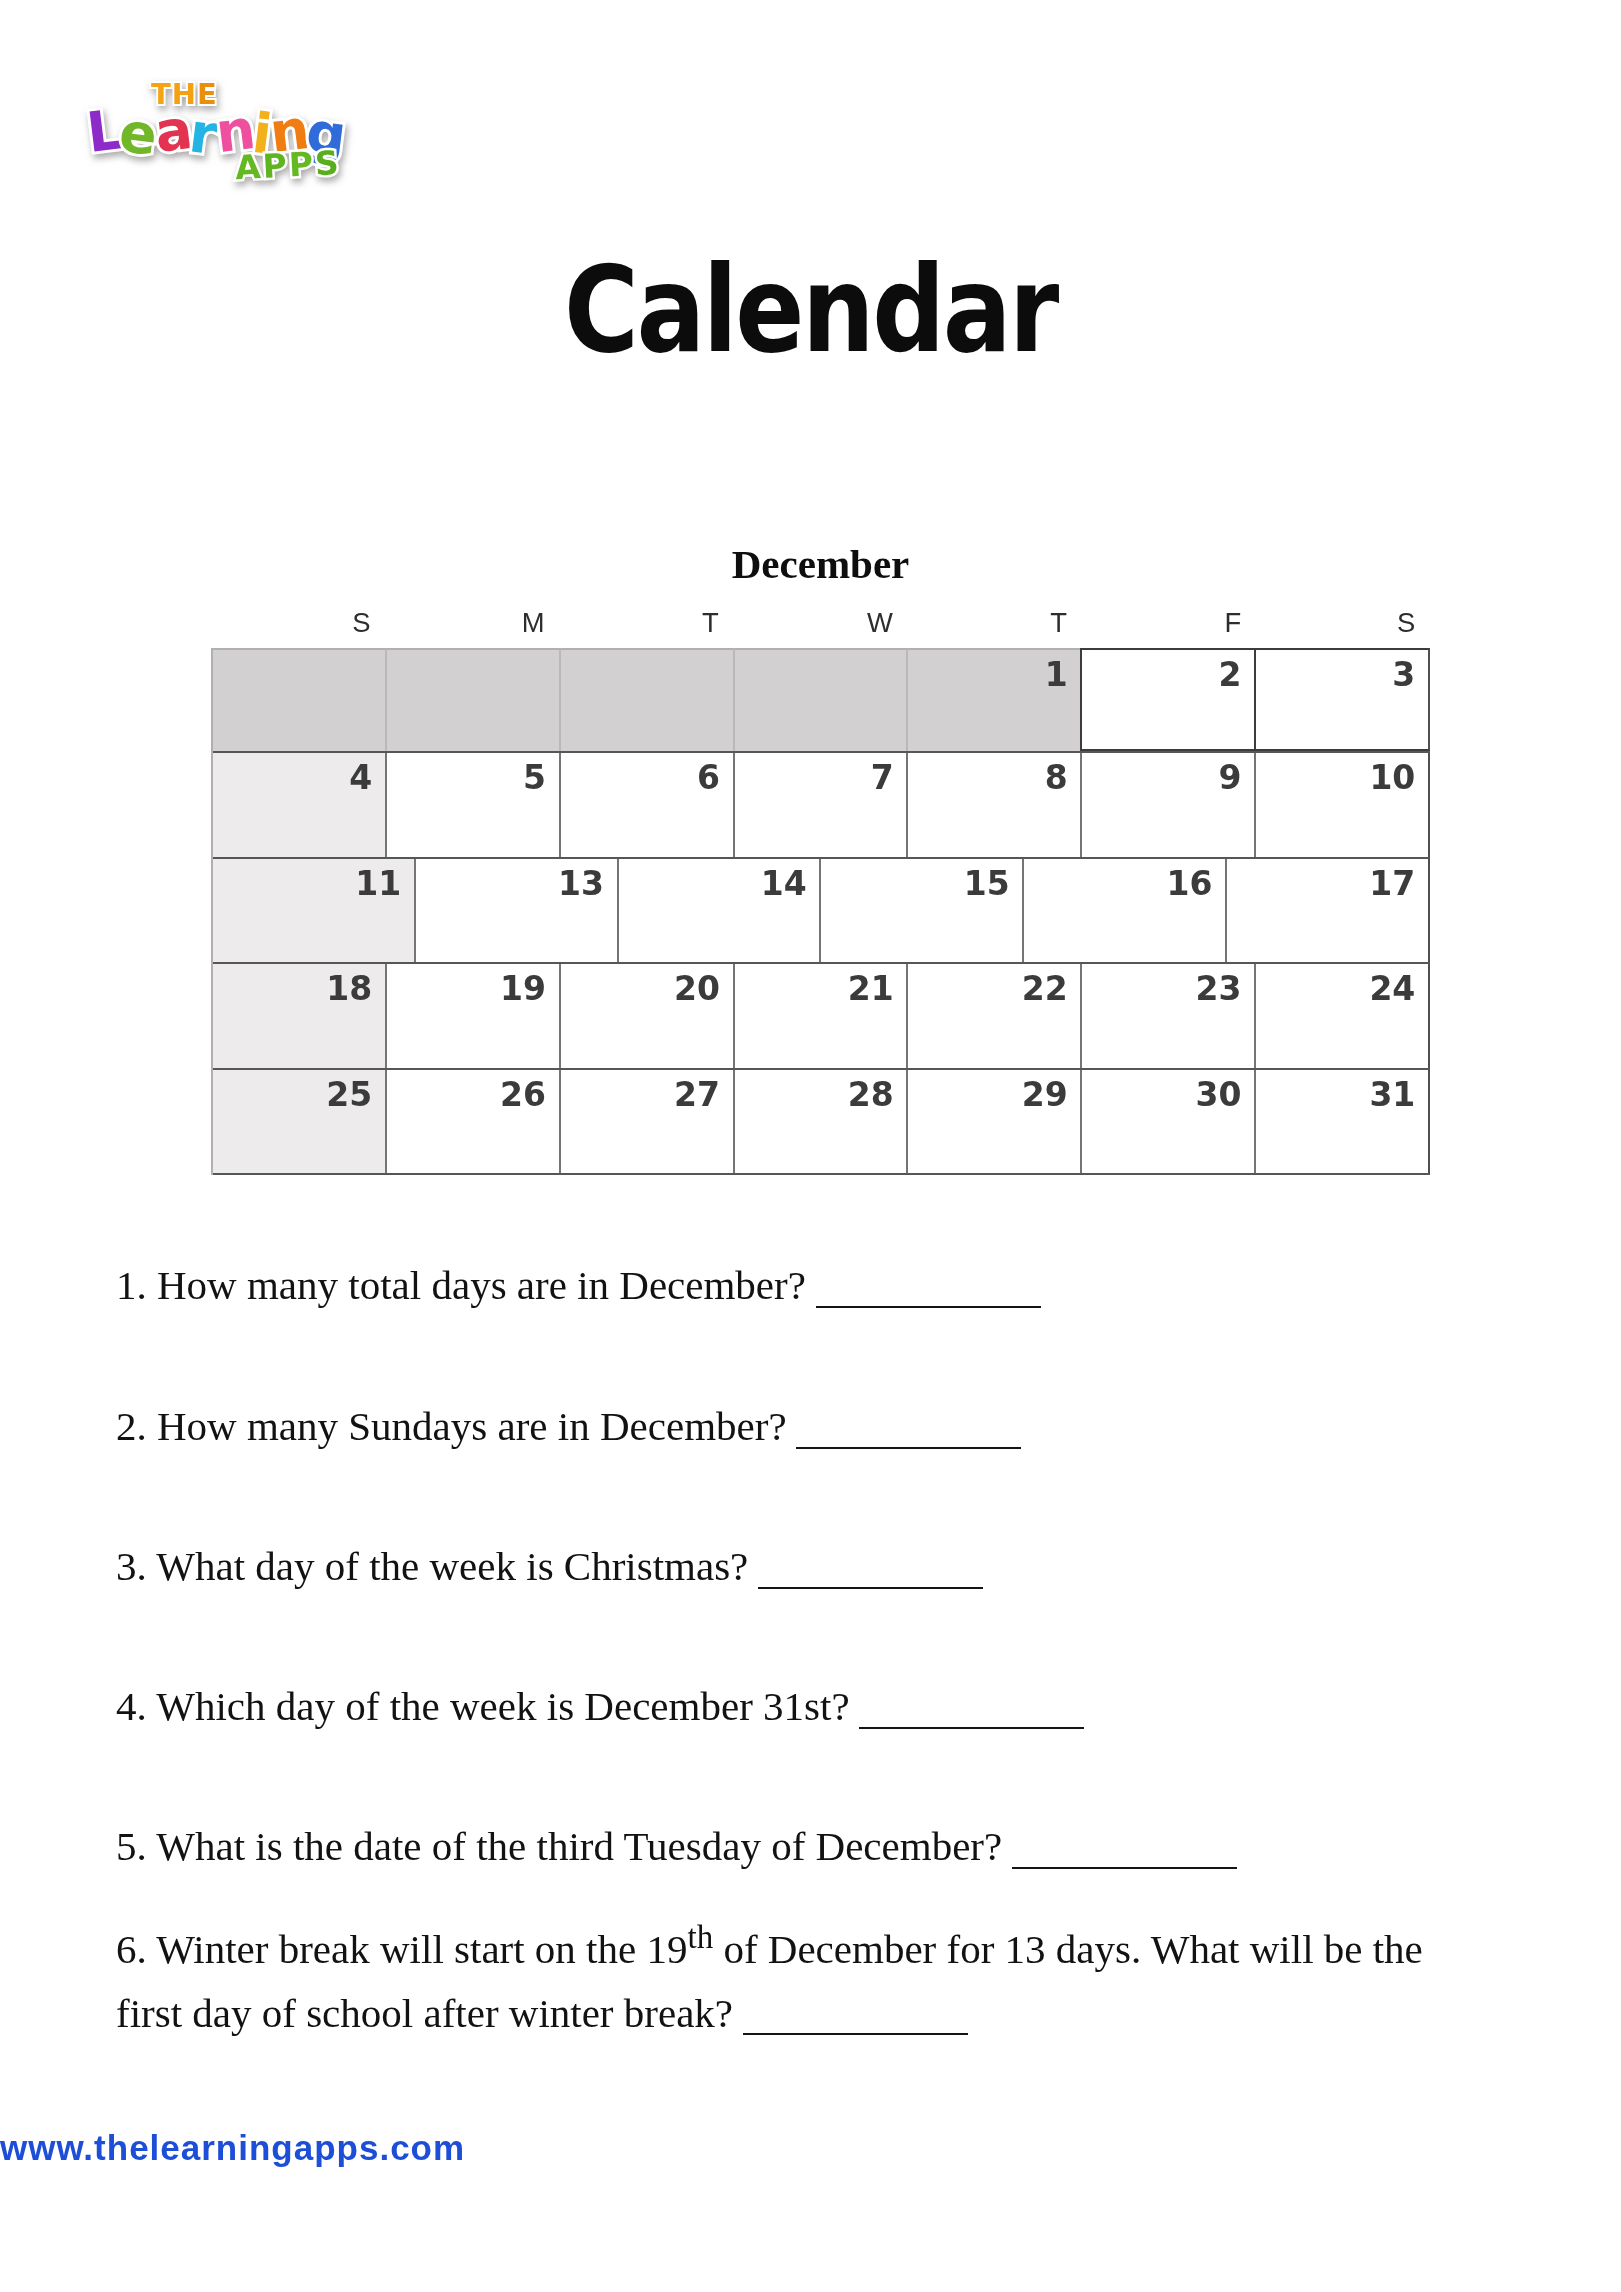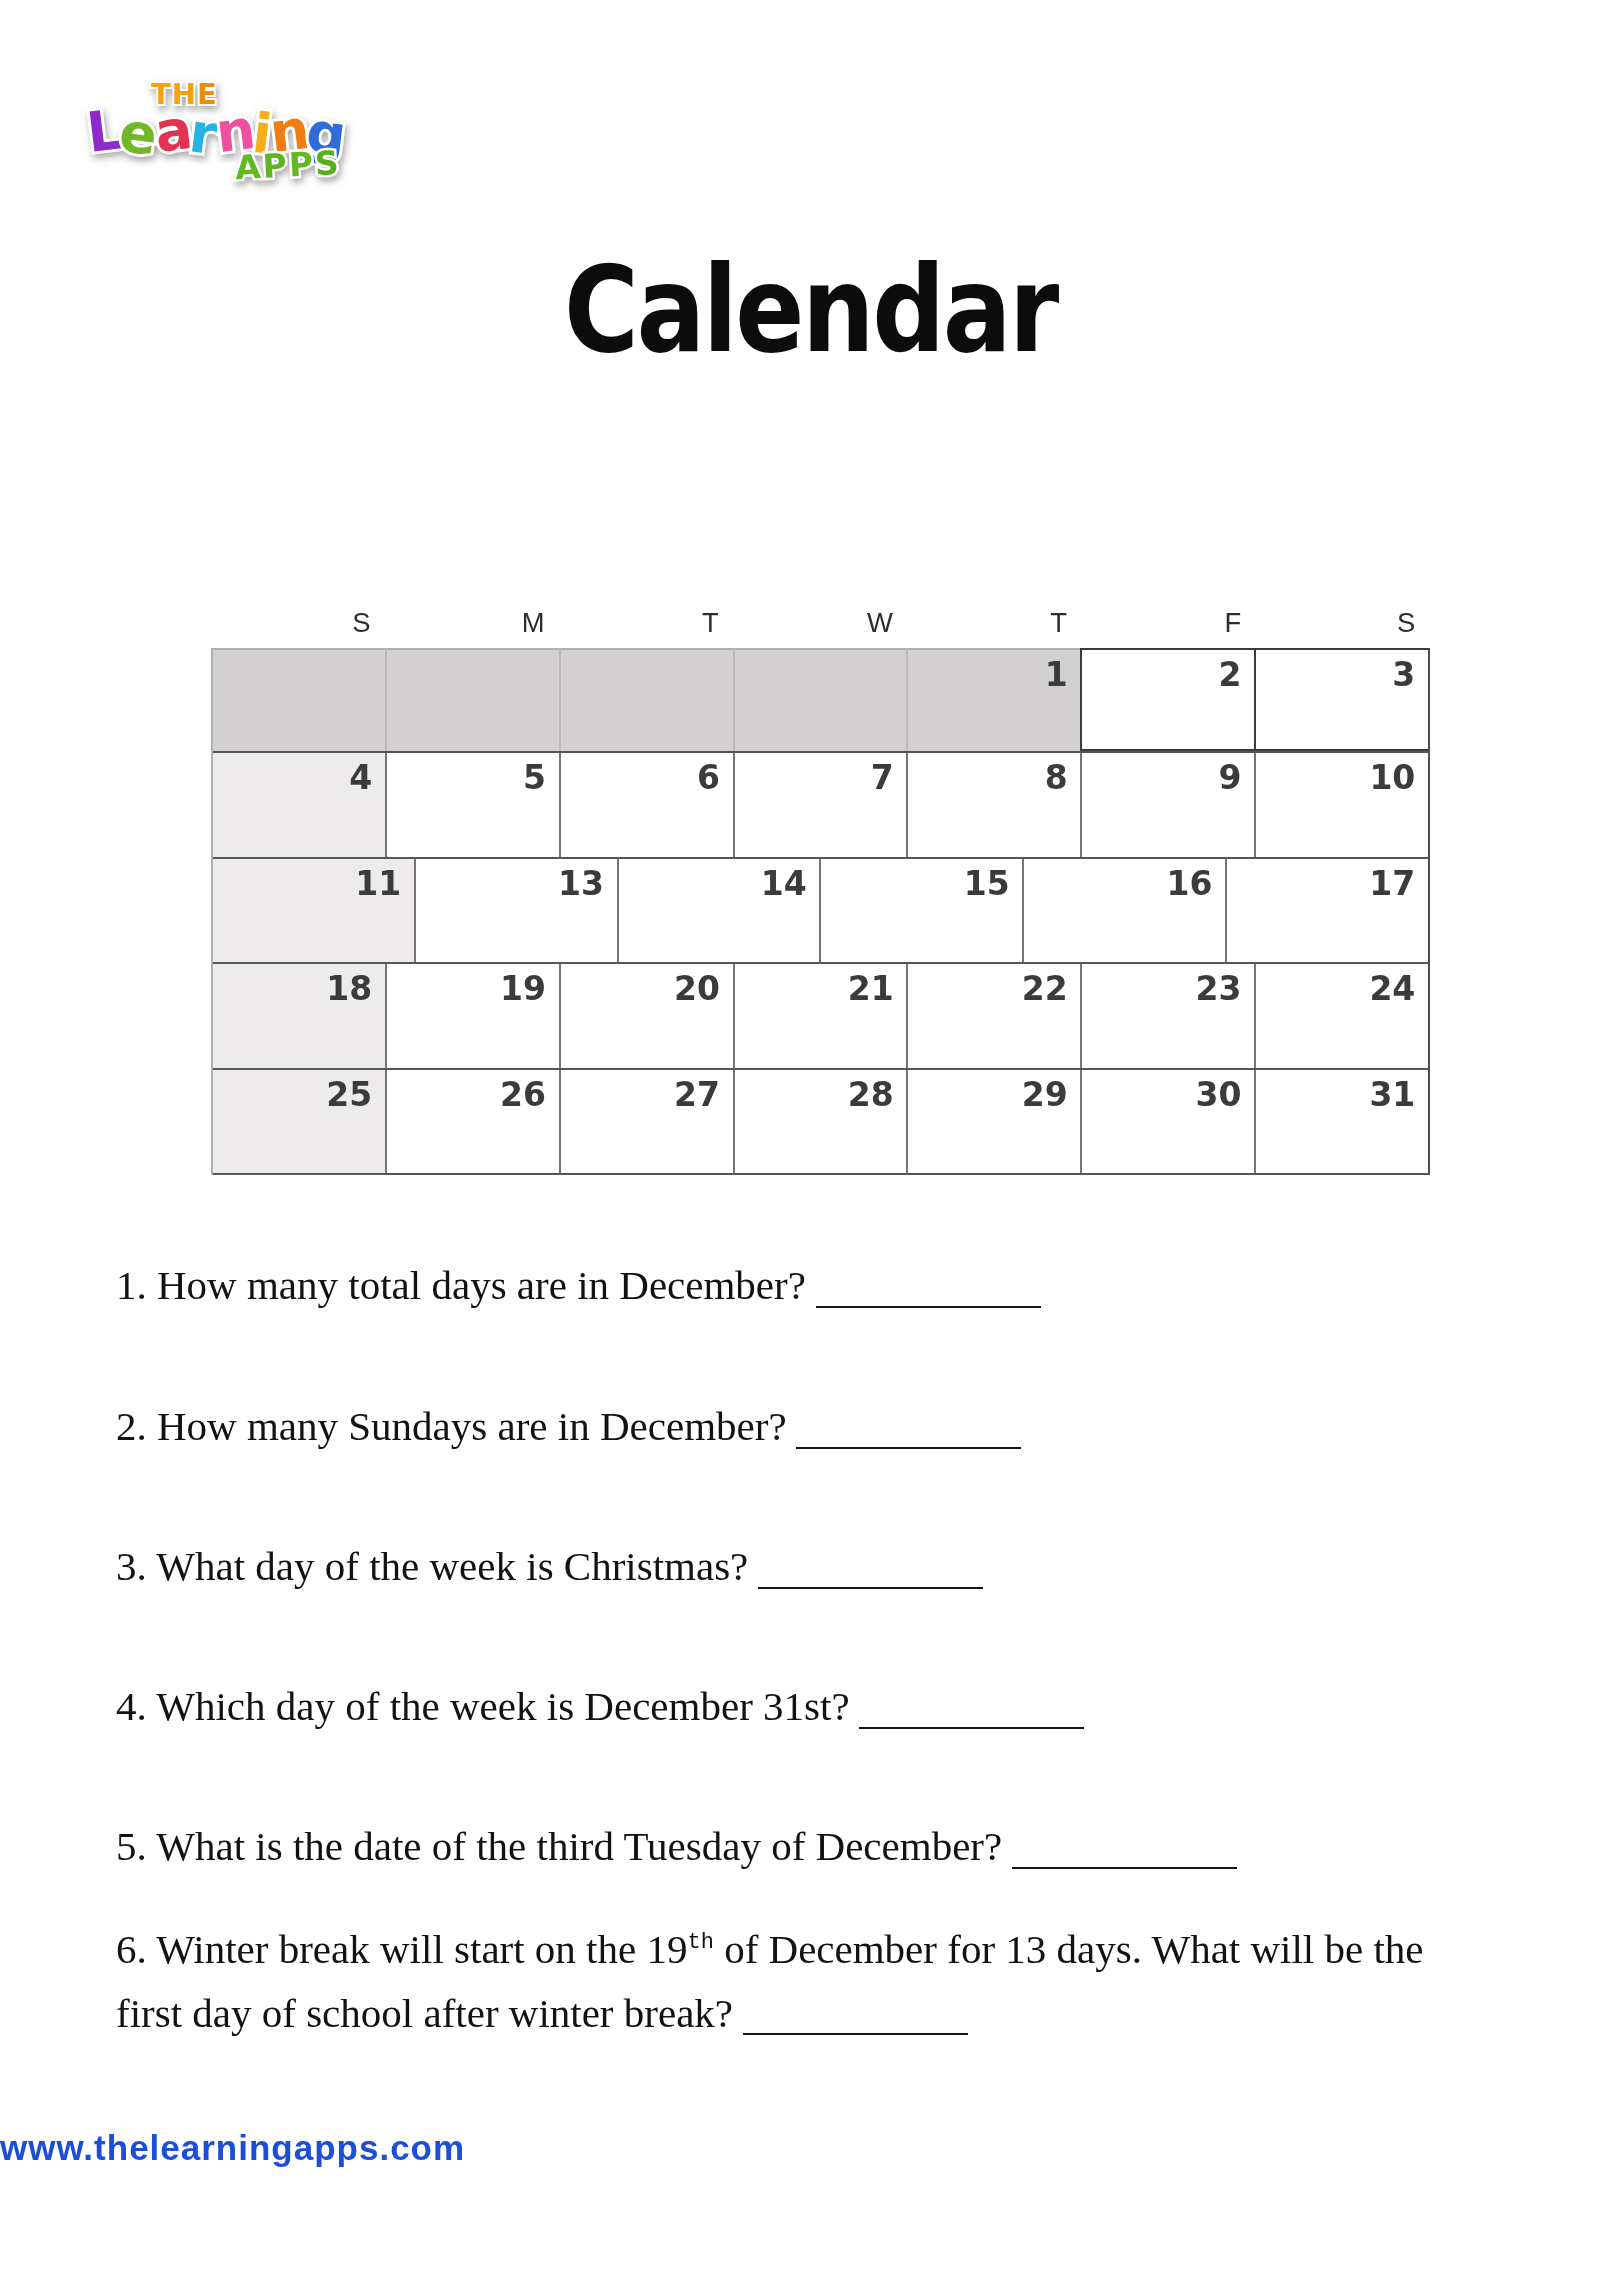--- a/index.html
+++ b/index.html
@@ -46,40 +46,41 @@
   .boxed{border:2px solid #3c3c3c;border-top-width:2.9px;background:#fff;}
   .boxed + .boxed{border-left:0;}
   .sun{background:var(--sunday-col,#edebeb);}
 
   
   .q{position:absolute;left:116px;font:400 41px "Liberation Serif",serif;color:#121212;white-space:nowrap;}
   .blank{display:inline-block;width:225px;height:0;border-bottom:2.9px solid #151515;
          position:relative;top:8.8px;margin-left:9.8px;}
   .q6{position:absolute;left:116px;top:1870px;width:1402px;
          font:400 41px "Liberation Serif",serif;color:#121212;line-height:1.55;}
-  .q6 sup{font-size:22px;vertical-align:super;line-height:0;font-family:Liberation Mono, monospace;}
+  .q6 sup{font-size:33px;vertical-align:super;line-height:0;}
 
   
   .footer{position:absolute;left:0;top:2080px;width:100%;text-align:left;
          font:bold 35px "Liberation Sans",sans-serif;color:#1d4ed8;letter-spacing:1px;}
 </style>
 </head>
 <body>
 
 <div class="page">
 
   <div class="logo">
     <div class="logo-the" id="logoThe"><span style="color: rgb(245, 163, 18);">T</span><span style="color: rgb(243, 160, 19);">H</span><span style="color: rgb(233, 143, 13);">E</span></div>
     <div class="logo-main" id="logoMain"><span style="color: rgb(141, 43, 201);">L</span><span style="color: rgb(114, 182, 42);">e</span><span style="color: rgb(226, 51, 80);">a</span><span style="color: rgb(35, 180, 227);">r</span><span style="color: rgb(238, 79, 159);">n</span><span style="color: rgb(242, 176, 27);">i</span><span style="color: rgb(239, 125, 18);">n</span><span style="color: rgb(47, 107, 217);">g</span></div>
     <div class="logo-apps" id="logoApps"><span style="color: rgb(100, 184, 34);">A</span><span style="color: rgb(95, 181, 31);">P</span><span style="color: rgb(100, 184, 34);">P</span><span style="color: rgb(88, 174, 29);">S</span></div>
   </div>
 
   <div class="title">Calendar</div>
 
 
+  <div class="month">December</div>
 
   <div class="dayhead" id="dayhead">
       <div>S</div>
       <div>M</div>
       <div>T</div>
       <div>W</div>
       <div>T</div>
       <div>F</div>
       <div>S</div>
     </div>

